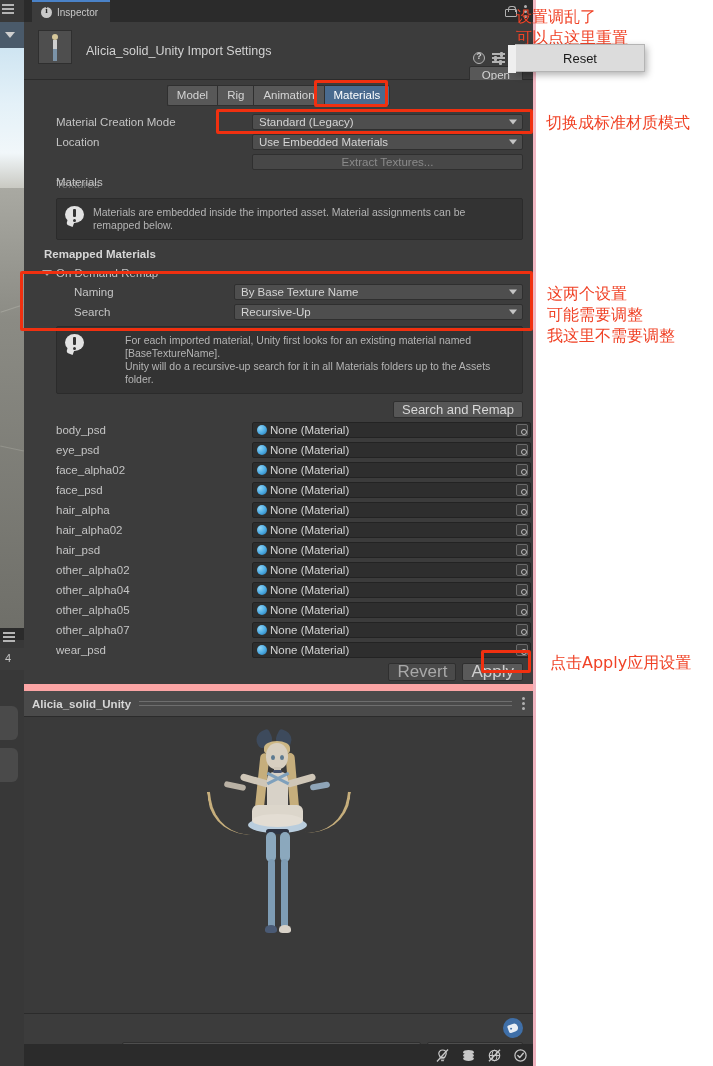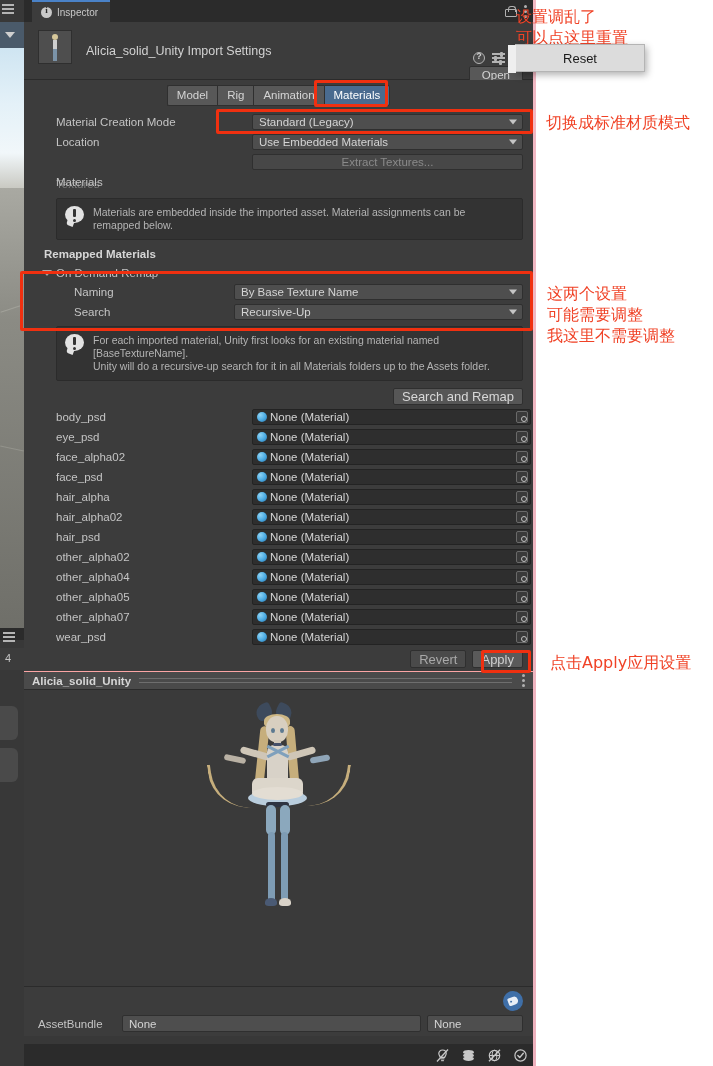--- a/index.html
+++ b/index.html
@@ -116,25 +116,25 @@
   .objfield { flex:1; margin-right:2px; height:16px; background:#2e2e2e; border:1px solid #232323; border-radius:2px;
     position:relative; display:flex; align-items:center; padding:0 4px; color:#d4d4d4; font-size:11.5px; gap:3px; }
   .mat-ic { width:10px;height:10px;border-radius:50%; background:radial-gradient(circle at 32% 30%, #8fd4f5 0%, #49a9e2 55%, #2a6f9e 100%); flex:none; }
   .picker { position:absolute; right:2px; top:50%; transform:translateY(-50%); width:12px; height:12px;
     border:1px solid #6a6a6a; border-radius:2px; background:#3a3a3a; }
   .picker::after { content:""; position:absolute; left:3.5px; top:3.5px; width:4px; height:4px; border-radius:50%;
     border:1px solid #c0c0c0; }
 
   .applyrow { display:flex; justify-content:flex-end; align-items:center; gap:6px; height:24px; padding-right:10px; }
   .ar-btn { height:18px; background:#4a4a4a; border:1px solid #2f2f2f; border-radius:2px; color:#a8a8a8;
-    font-size:13px; display:flex; align-items:center; padding:0 8px; }
+    font-size:17px; display:flex; align-items:center; padding:0 8px; }
   .ar-btn.enabled { color:#cfcfcf; background:#5a5a5a; }
 
   
-  .prev-head { position:relative; height:19px; background:#4a4a4a; border-top:1px solid #fca5a5; border-bottom:1px solid #2b2b2b;
+  .prev-head { position:relative; height:33px; background:#4a4a4a; border-top:7px solid #fca5a5; border-bottom:1px solid #2b2b2b;
     display:flex; align-items:center; padding:0 8px; }
   .prev-head .nm { color:#d6d6d6; font-size:11.5px; font-weight:bold; flex:none; }
   .prev-grip { flex:1; margin:0 10px 0 8px; height:5px; border-top:1px solid #6e6e6e; border-bottom:1px solid #6e6e6e; }
   .prev-body { position:relative; background:#3a3a3a; height:296px; overflow:hidden; }
 
   
   .char { position:absolute; left:50%; top:14px; transform:translateX(-50%); width:150px; height:270px; }
   .ch { position:absolute; }
   .bow-l { left:52px; top:0; width:16px; height:16px; background:#3d4a5c; border-radius:60% 20% 50% 30%; transform:rotate(-25deg); }
   .bow-r { left:72px; top:0; width:16px; height:16px; background:#3d4a5c; border-radius:20% 60% 30% 50%; transform:rotate(25deg); }
@@ -342,21 +342,21 @@
         </span>
       </div>
 
       <div class="helpbox" style="margin-top:4px;">
         <span class="warn-ic">
           <span class="bub"></span>
             <span class="tail"></span>
             <span class="ex"></span>
             <span class="dt"></span>
         </span>
-        <span class="helptext" style="white-space:pre-line;">For each imported material, Unity first looks for an existing material named [BaseTextureName].
+        <span class="helptext" style="white-space:pre-line;margin-left:32px;">For each imported material, Unity first looks for an existing material named [BaseTextureName].
 Unity will do a recursive-up search for it in all Materials folders up to the Assets folder.</span>
       </div>
 
       <div class="right-btn-row">
         <span class="sm-btn">Search and Remap</span>
       </div>
 
       <div id="mat-list">
           <div class="matrow">
             <span class="matname">body_psd</span>

